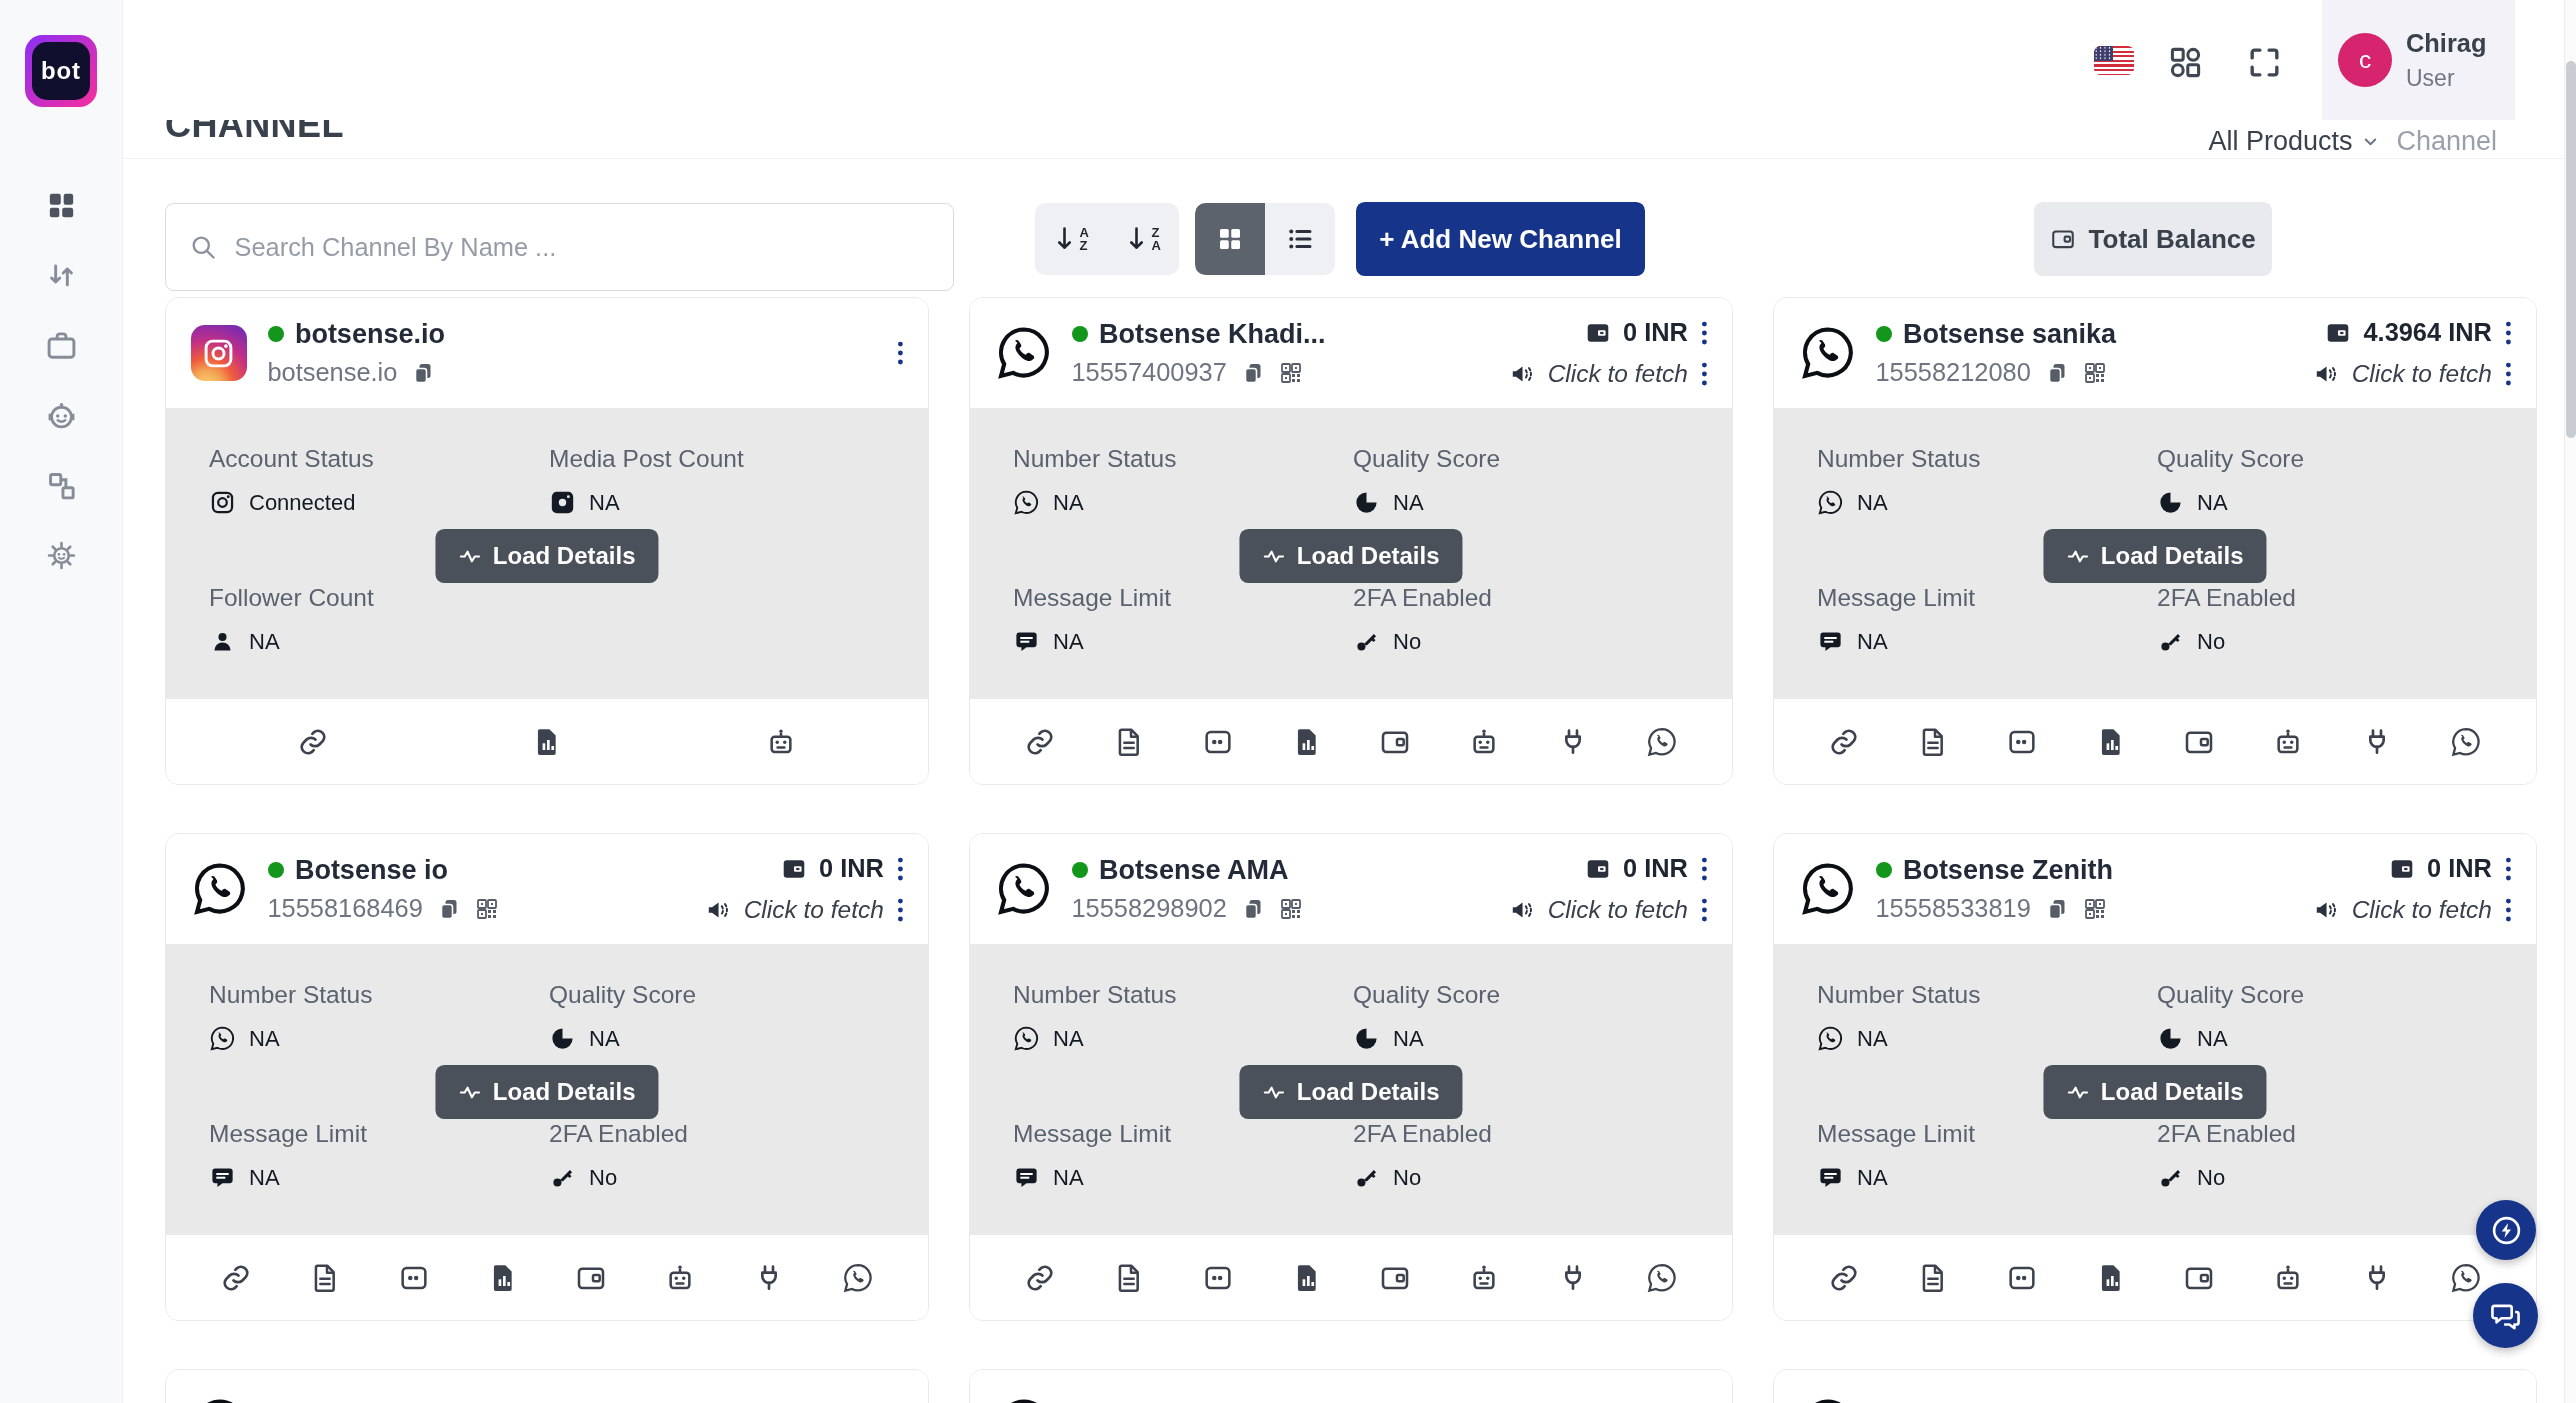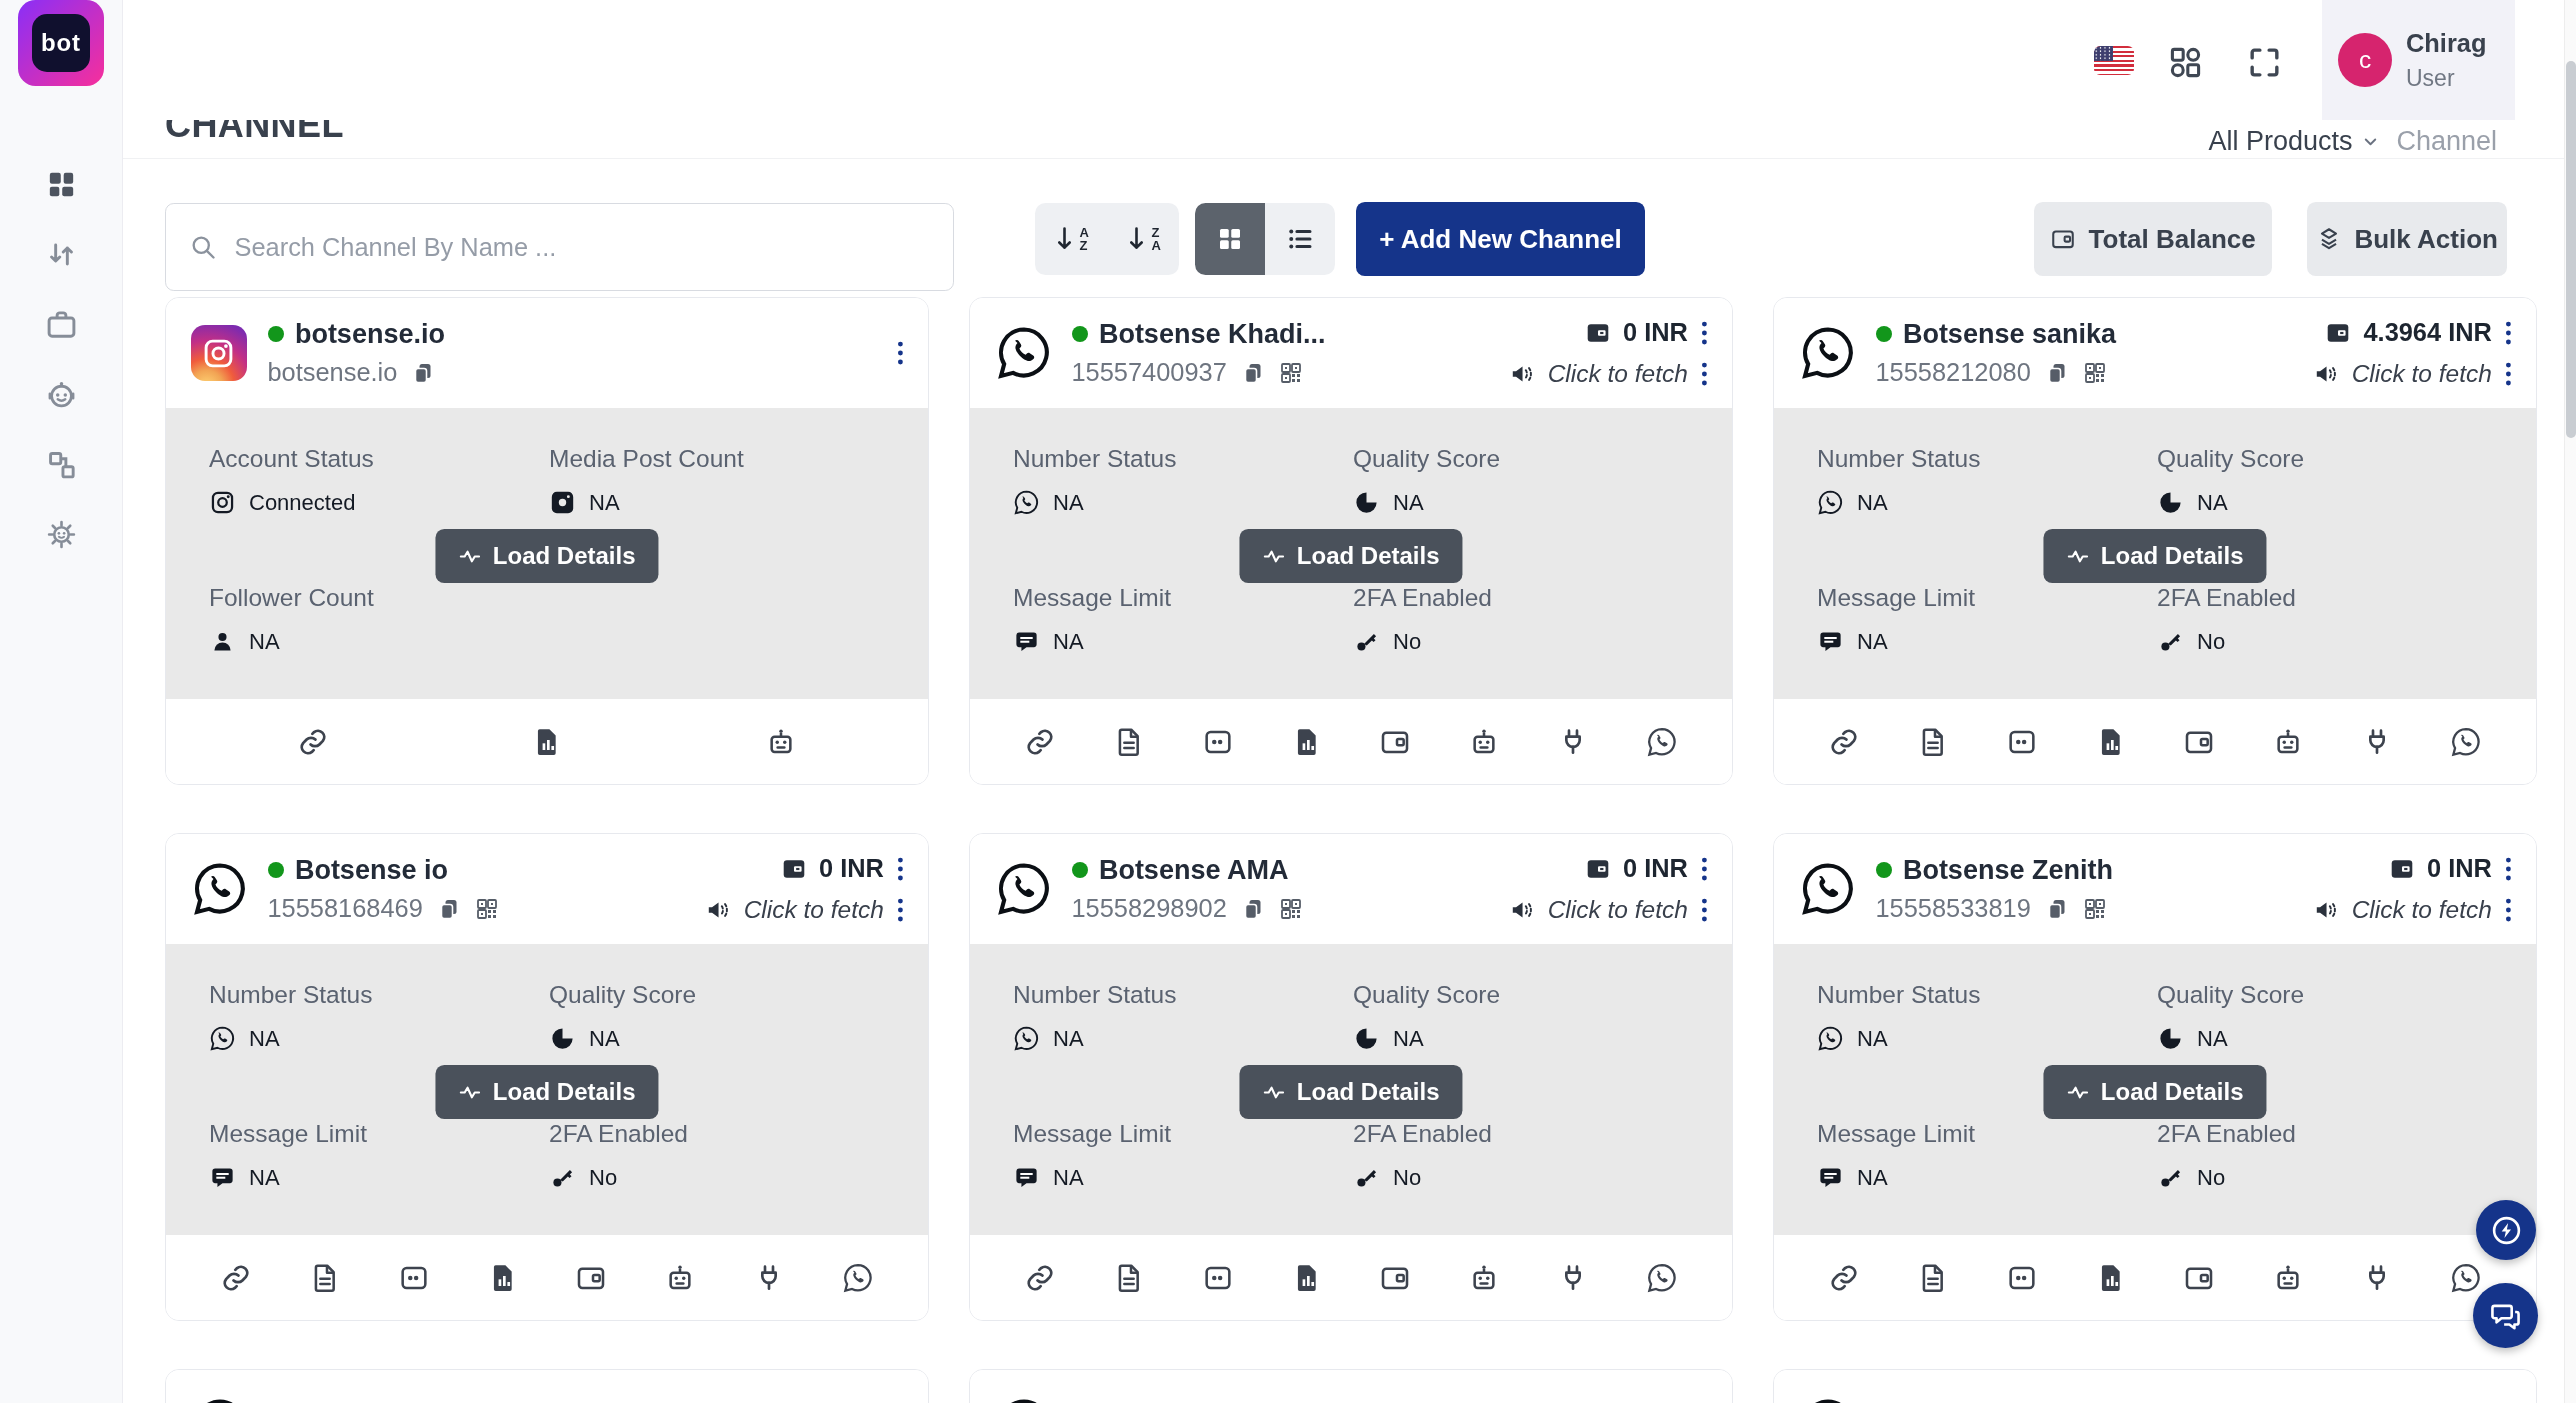--- a/index.html
+++ b/index.html
@@ -2,21 +2,21 @@
 <html style="font-size:14px"><head>
 <meta charset="utf-8">
 <style>
   * { box-sizing: border-box; margin: 0; padding: 0; }
   html,body { width:2576px; height:1404px; overflow:hidden; }
   body { font-family:"Liberation Sans","DejaVu Sans",sans-serif; background:#fff; color:#2e3643; position:relative; }
   svg { display:block; }
 
   
   .sidebar { position:absolute; left:0; top:0; width:123px; height:1404px; background:#f8f9fb; border-right:0.9px solid #ececf1; z-index:50; display:flex; flex-direction:column; align-items:center; }
-  .logo-wrap { padding:14px; border-radius:17.5px; background:linear-gradient(135deg,#8a2ff7,#f72f9b); }
+  .logo-wrap { margin-top:35px; padding:7px; border-radius:17.5px; background:linear-gradient(135deg,#8a2ff7,#f72f9b); }
   .logo { width:58px; height:58px; border-radius:15px; background:#10102e; color:#fff; display:grid; place-items:center; font-size:24px; font-weight:700; letter-spacing:0.9px; }
   .nav { margin-top:77px; display:flex; flex-direction:column; gap:28px; align-items:center; }
   .nav-item { width:42px; height:42px; display:grid; place-items:center; color:#868d98; cursor:pointer; }
   .nav-item.active { color:#4d545f; }
   .nav-item svg { width:35px; height:35px; }
 
   
   .header { position:absolute; left:123px; top:0; right:0; height:120px; background:#fff; z-index:40; }
   .flag { position:absolute; left:1971px; top:46px; width:40px; height:29px; border-radius:6.1px; overflow:hidden;
           background:repeating-linear-gradient(180deg,#d22d3c 0 2.3px,#fff 2.3px 4.6px); }
@@ -410,26 +410,20 @@
 
   <button class="btn btn-primary">
       <span>+ Add New Channel</span>
     </button>
   <button class="btn btn-gray btn-bal">
       <svg viewBox="0 0 30 30" width="26" height="26">
         <use href="#i-walleto"></use>
       </svg>
       <span>Total Balance</span>
     </button>
-  <button class="btn btn-gray btn-bulk">
-      <svg viewBox="0 0 30 30" width="26" height="26">
-        <use href="#i-layers"></use>
-      </svg>
-      <span>Bulk Action</span>
-    </button>
 
   <div class="grid">
 
     <div class="card">
       <div class="card-header">
         <div class="ig-badge">
             <svg viewBox="0 0 40 40" width="35" height="35">
               <use href="#i-ig"></use>
             </svg>
           </div>

